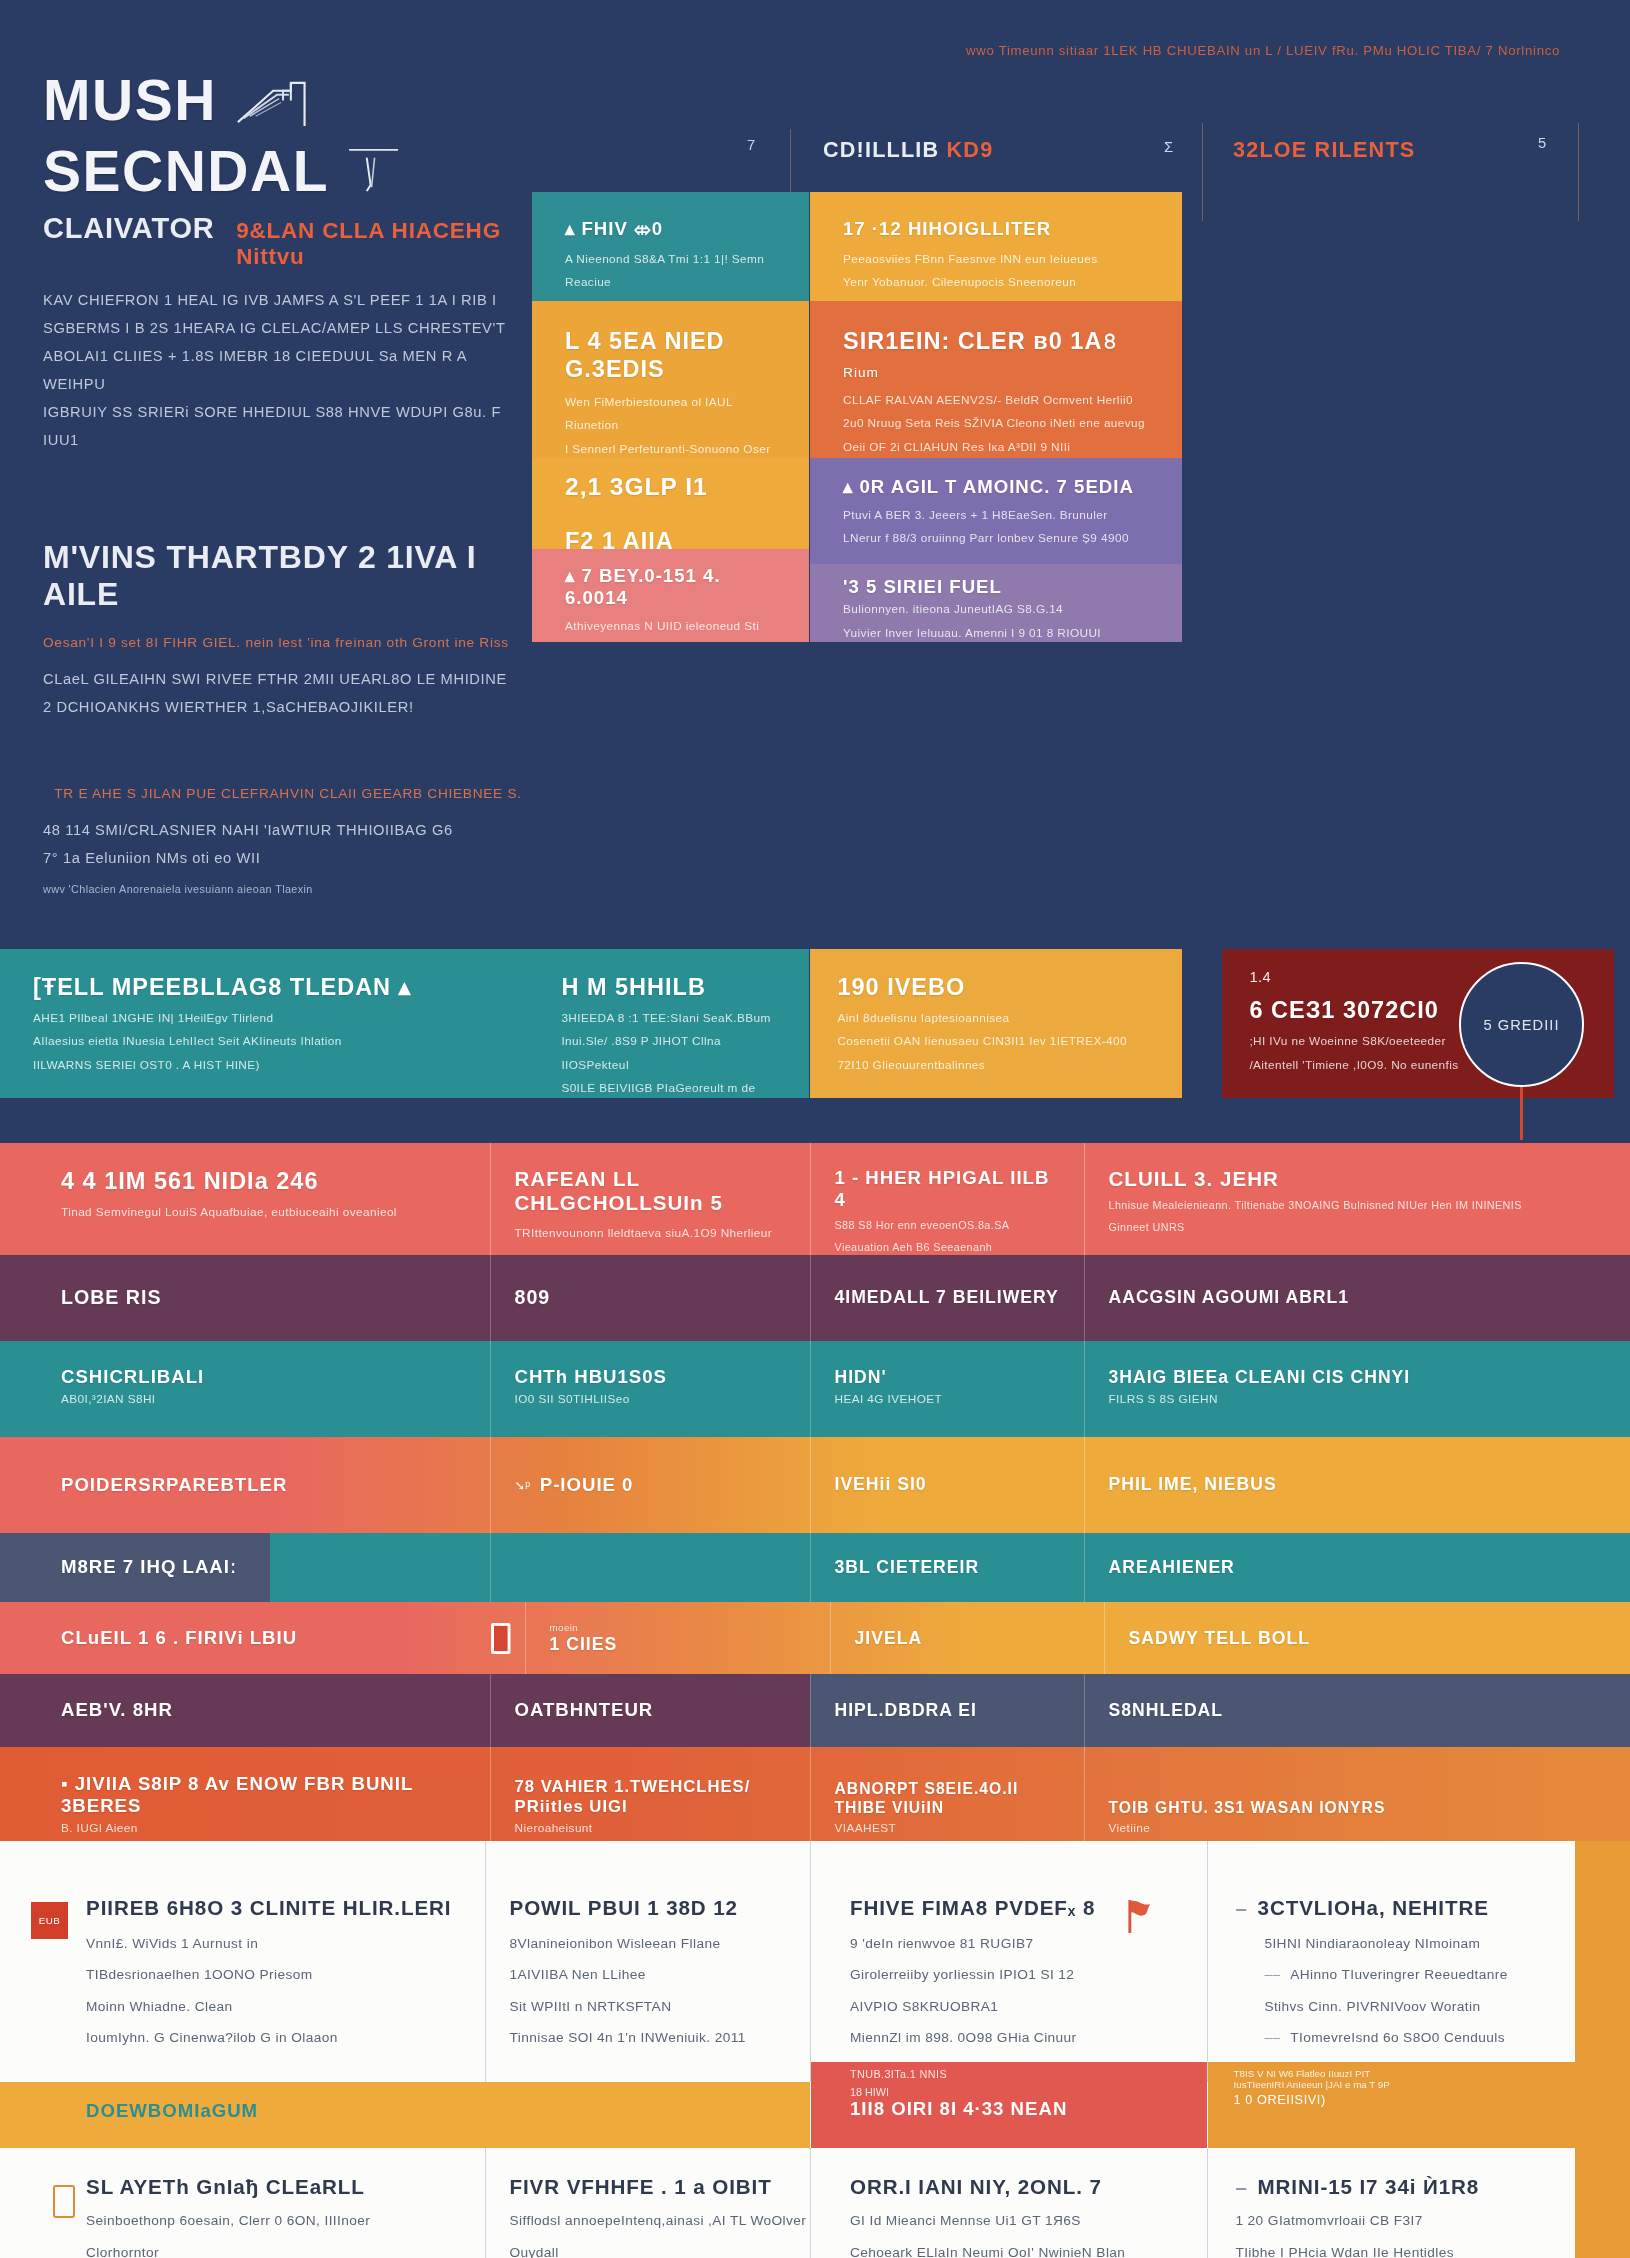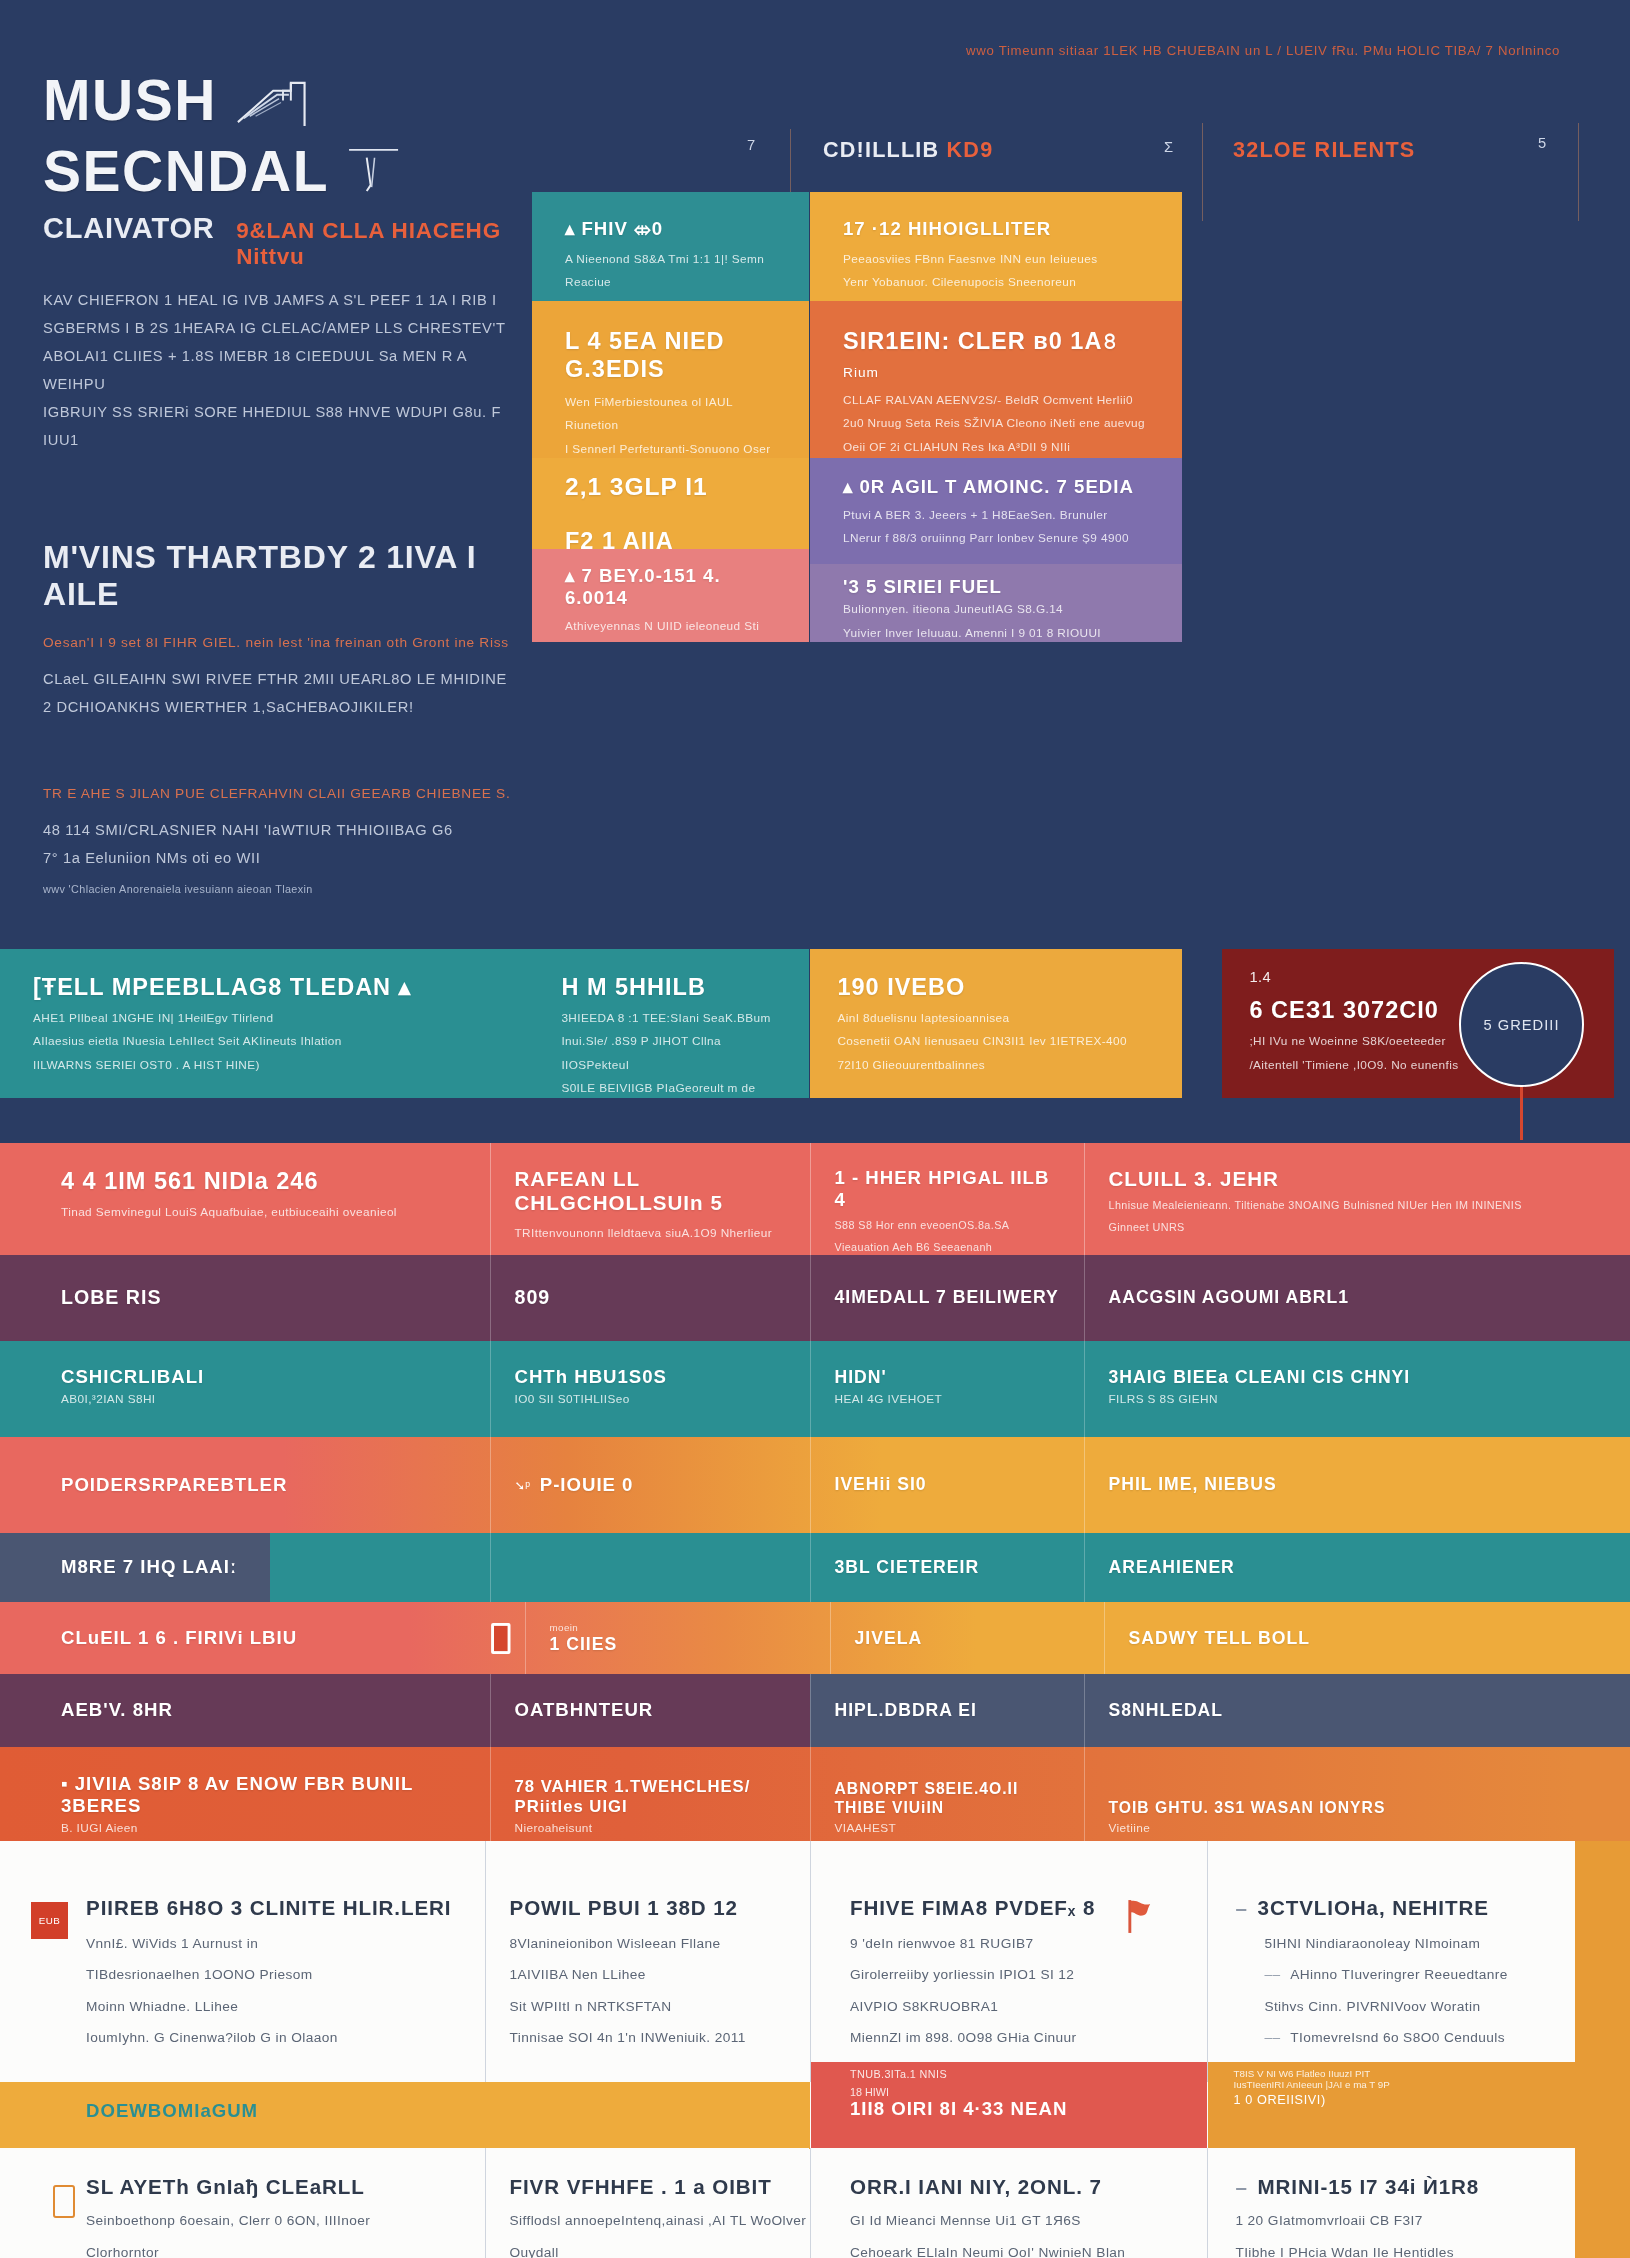--- a/index.html
+++ b/index.html
@@ -49,21 +49,21 @@
   .logo-row { display: flex; align-items: flex-start; gap: 17.6px; }
   .logo-mark { margin-top: 5.9px; }
 
   .hero-block2 { margin-top: 84px; }
   .hero-block2 .hero-sub { font-size: 30px; }
   .kicker {
     font-size: 13.7px; color: #d8714f; letter-spacing: 0.7px;
     margin-top: 17.6px; line-height: 1.9;
   }
   .hero-block3 { margin-top: 59px; }
-  .hero-block3 .kicker { margin-top: 16px; }
+  .hero-block3 .kicker { margin-top: 16px; text-align: center; }
 
   
   .stat-head {
     position: absolute; color: #e9ecf3; font-size: 21.6px;
     font-weight: 700; letter-spacing: 1.2px; white-space: nowrap;
   }
   .stat-head .num { color: #e8603c; }
   .vrule {
     position: absolute; width: 1px; background: #8f6a5e; opacity: .75;
   }
@@ -502,21 +502,21 @@
   <div class="tile" style="left:1574px; top:1841px; width:57px; height:418px; background:#e79b36;"></div>
 
   <div class="tile" style="left:0; top:1841px; width:1574px; height:418px; background:#fcfcfb;"></div>
 
   <div class="wcard" style="left:0; top:1841px; width:485px; height:241px;">
     <div class="sq-badge blur" style="left:31px; top:61px;">EUB</div>
     <div style="padding:55px 0 0 86px;">
       <div class="w-title blur">PIIREB 6H8O  3 CLINITE HLIR.LERI</div>
       <div class="w-line blur" style="margin-top:7.8px;">VnnI£. WiVids 1 Aurnust in</div>
       <div class="w-line blur">TIBdesrionaelhen 1OONO Priesom</div>
-      <div class="w-line blur">Moinn Whiadne. LLihee</div>
+      <div class="w-line blur">Moinn Whiadne. Clean</div>
       <div class="w-line blur">IoumIyhn. G Cinenwa?ilob G in Olaaon</div>
     </div>
   </div>
   <div class="divider-v" style="left:485px; top:1841px; height:241px;"></div>
 
   <div class="wcard" style="left:486px; top:1841px; width:323px; height:241px;">
 
     <div style="padding:55px 0 0 23.5px;">
       <div class="w-title blur">POWIL PBUI 1 38D 12</div>
       <div class="w-line blur" style="margin-top:7.8px;">8Vlanineionibon Wisleean Fllane</div>

